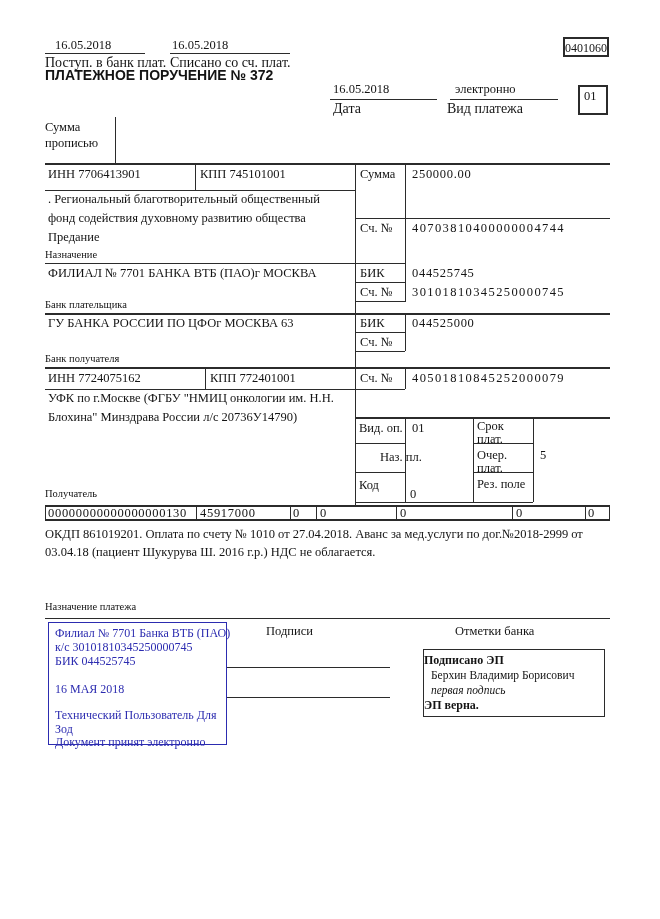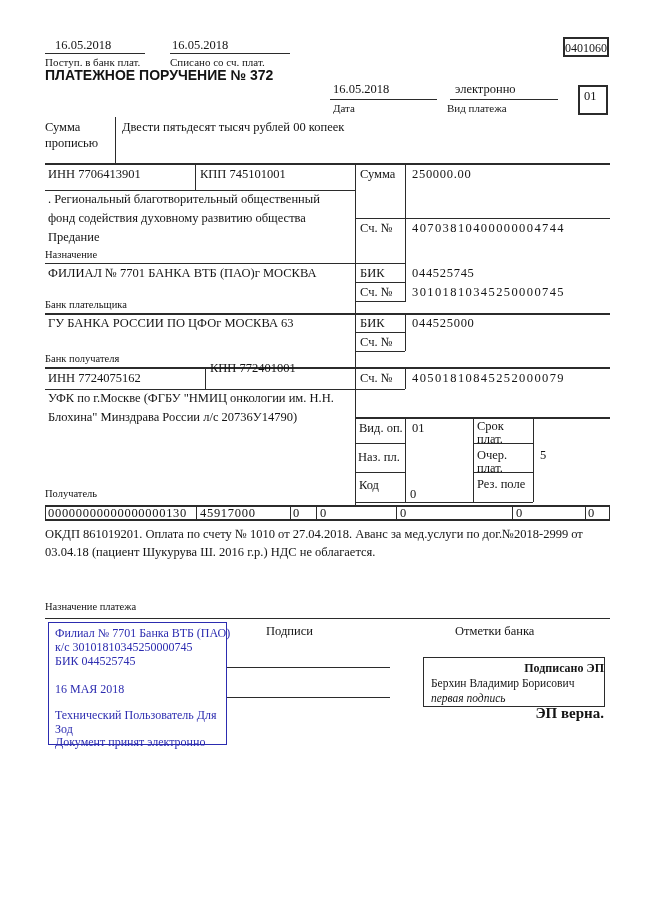--- a/index.html
+++ b/index.html
@@ -1,36 +1,36 @@
 <!DOCTYPE html>
 <html><head>
 <meta charset="utf-8">
 <style>
   html,body{margin:0;padding:0;background:#888;}
   #page{position:relative;width:660px;height:919px;background:#ffffff;overflow:hidden;
         font-family:"Liberation Serif","DejaVu Serif",serif;color:#141414;padding-left:16px;}
   .t{position:absolute;font-size:12.5px;line-height:14px;white-space:nowrap;}
-  .s9{font-size:11px;line-height:11px;}
+  .s9{font-size:14px;line-height:11px;}
   .s10{font-size:10.5px;line-height:12px;}
   .s11{font-size:11.5px;line-height:13px;}
   .b{font-weight:bold;}
   .i{font-style:italic;}
   .sans{font-family:"Liberation Sans","DejaVu Sans",sans-serif;}
   .num{letter-spacing:1.4px;}
   .num2{letter-spacing:0.7px;}
   .hl{position:absolute;height:1px;background:#2b2b2b;}
   .hl2{position:absolute;height:2px;background:#2b2b2b;}
   .vl{position:absolute;width:1px;background:#2b2b2b;}
   .box{position:absolute;border:2px solid #2b2b2b;box-sizing:border-box;}
   .stamp{position:absolute;left:48px;top:622px;width:179px;height:123px;
          border:1px solid;box-sizing:border-box;}
   .stampline{position:absolute;left:6px;font-size:12px;line-height:13px;white-space:nowrap;}
-  .esign{position:absolute;left:423px;top:649px;width:182px;height:50px;
-         border:1px solid #2b2b2b;box-sizing:border-box;margin-top:8px;}
-  .ctr{text-align:right;}
+  .esign{position:absolute;left:423px;top:649px;width:182px;height:68px;
+         border:1px solid #2b2b2b;box-sizing:border-box;}
+  .ctr{text-align:left;}
 </style>
 </head>
 <body>
 
 <div id="page">
 
   <div class="t" style="left:55px;top:38px">16.05.2018</div>
   <div class="hl" style="left:45px;top:53px;width:100px"></div>
   <div class="t s9" style="left:45px;top:57px">Поступ. в банк плат.</div>
 
@@ -52,21 +52,20 @@
   <div class="hl" style="left:450px;top:99px;width:108px"></div>
   <div class="t s9" style="left:447px;top:103px">Вид платежа</div>
 
   <div class="box" style="left:578px;top:85px;width:30px;height:30px">
     <div class="t" style="left:4px;top:2px">01</div>
   </div>
 
   <div class="t" style="left:45px;top:120px">Сумма</div>
   <div class="t" style="left:45px;top:136px">прописью</div>
   <div class="vl" style="left:115px;top:117px;height:46px"></div>
-  <div class="t" style="left:122px;top:120px">Двести пятьдесят тысяч рублей 00 копеек</div>
 
   <div class="hl2" style="left:45px;top:163px;width:565px"></div>
   <div class="hl" style="left:45px;top:190px;width:311px"></div>
   <div class="hl" style="left:355px;top:218px;width:255px"></div>
   <div class="hl" style="left:45px;top:263px;width:360px"></div>
   <div class="hl" style="left:356px;top:282px;width:49px"></div>
   <div class="hl" style="left:356px;top:301px;width:49px"></div>
   <div class="hl2" style="left:45px;top:313px;width:565px"></div>
   <div class="hl" style="left:356px;top:332px;width:49px"></div>
   <div class="hl" style="left:356px;top:351px;width:49px"></div>
@@ -119,32 +118,32 @@
   <div class="t num" style="left:412px;top:285px">30101810345250000745</div>
   <div class="t s10" style="left:45px;top:299px">Банк плательщика</div>
 
   <div class="t" style="left:48px;top:316px">ГУ БАНКА РОССИИ ПО ЦФОг МОСКВА 63</div>
   <div class="t" style="left:360px;top:316px">БИК</div>
   <div class="t num2" style="left:412px;top:316px">044525000</div>
   <div class="t" style="left:360px;top:335px">Сч. №</div>
   <div class="t s10" style="left:45px;top:353px">Банк получателя</div>
 
   <div class="t" style="left:48px;top:371px">ИНН 7724075162</div>
-  <div class="t" style="left:210px;top:361px">КПП 772401001</div>
+  <div class="t" style="left:210px;top:371px">КПП 772401001</div>
   <div class="t" style="left:360px;top:371px">Сч. №</div>
   <div class="t num" style="left:412px;top:371px">40501810845252000079</div>
   <div class="t" style="left:48px;top:391px">УФК по г.Москве (ФГБУ "НМИЦ онкологии им. Н.Н.</div>
   <div class="t" style="left:48px;top:410px">Блохина" Минздрава России л/с 20736У14790)</div>
   <div class="t s10" style="left:45px;top:488px">Получатель</div>
 
   <div class="t" style="left:359px;top:421px">Вид. оп.</div>
   <div class="t" style="left:412px;top:421px">01</div>
   <div class="t" style="left:477px;top:419px">Срок</div>
   <div class="t" style="left:477px;top:432px">плат.</div>
-  <div class="t" style="left:358px;top:450px">Наз. пл.</div>
+  <div class="t" style="left:380px;top:450px">Наз. пл.</div>
   <div class="t" style="left:477px;top:448px">Очер.</div>
   <div class="t" style="left:477px;top:461px">плат.</div>
   <div class="t" style="left:540px;top:448px">5</div>
   <div class="t" style="left:359px;top:478px">Код</div>
   <div class="t" style="left:410px;top:487px">0</div>
   <div class="t" style="left:477px;top:477px">Рез. поле</div>
 
   <div class="t num2" style="left:48px;top:506px">00000000000000000130</div>
   <div class="t num2" style="left:200px;top:506px">45917000</div>
   <div class="t" style="left:293px;top:506px">0</div>
@@ -171,16 +170,16 @@
     <div class="stampline" style="top:60px">16 МАЯ 2018</div>
     <div class="stampline" style="top:86px">Технический Пользователь Для</div>
     <div class="stampline" style="top:100px">Зод</div>
     <div class="stampline" style="top:113px">Документ принят электронно</div>
   </div>
 
   <div class="esign">
     <div class="t b ctr" style="left:0;top:3px;width:180px;font-size:12px">Подписано ЭП</div>
     <div class="t s11" style="left:7px;top:19px">Берхин Владимир Борисович</div>
     <div class="t s11 i" style="left:7px;top:34px">первая подпись</div>
-    <div class="t b ctr" style="left:0;top:48px;width:180px;font-size:15px">ЭП верна.</div>
+    <div class="t b ctr" style="left:0;top:48px;width:180px;font-size:12px">ЭП верна.</div>
   </div>
 
 </div>
 
 </body></html>

